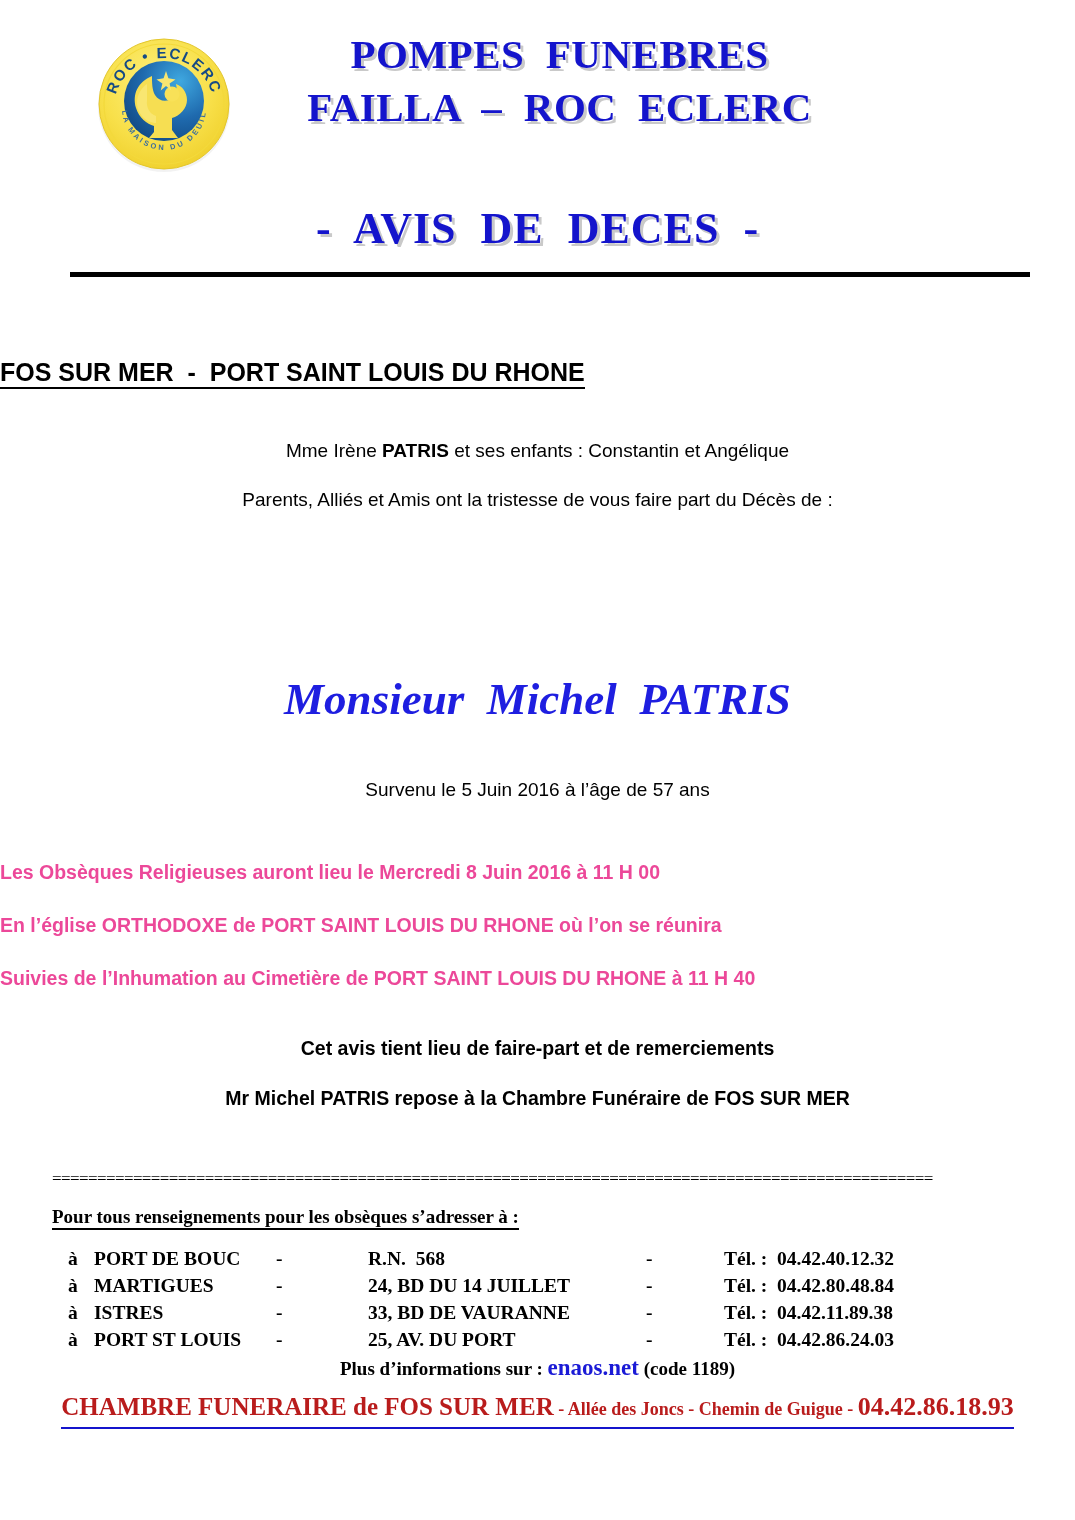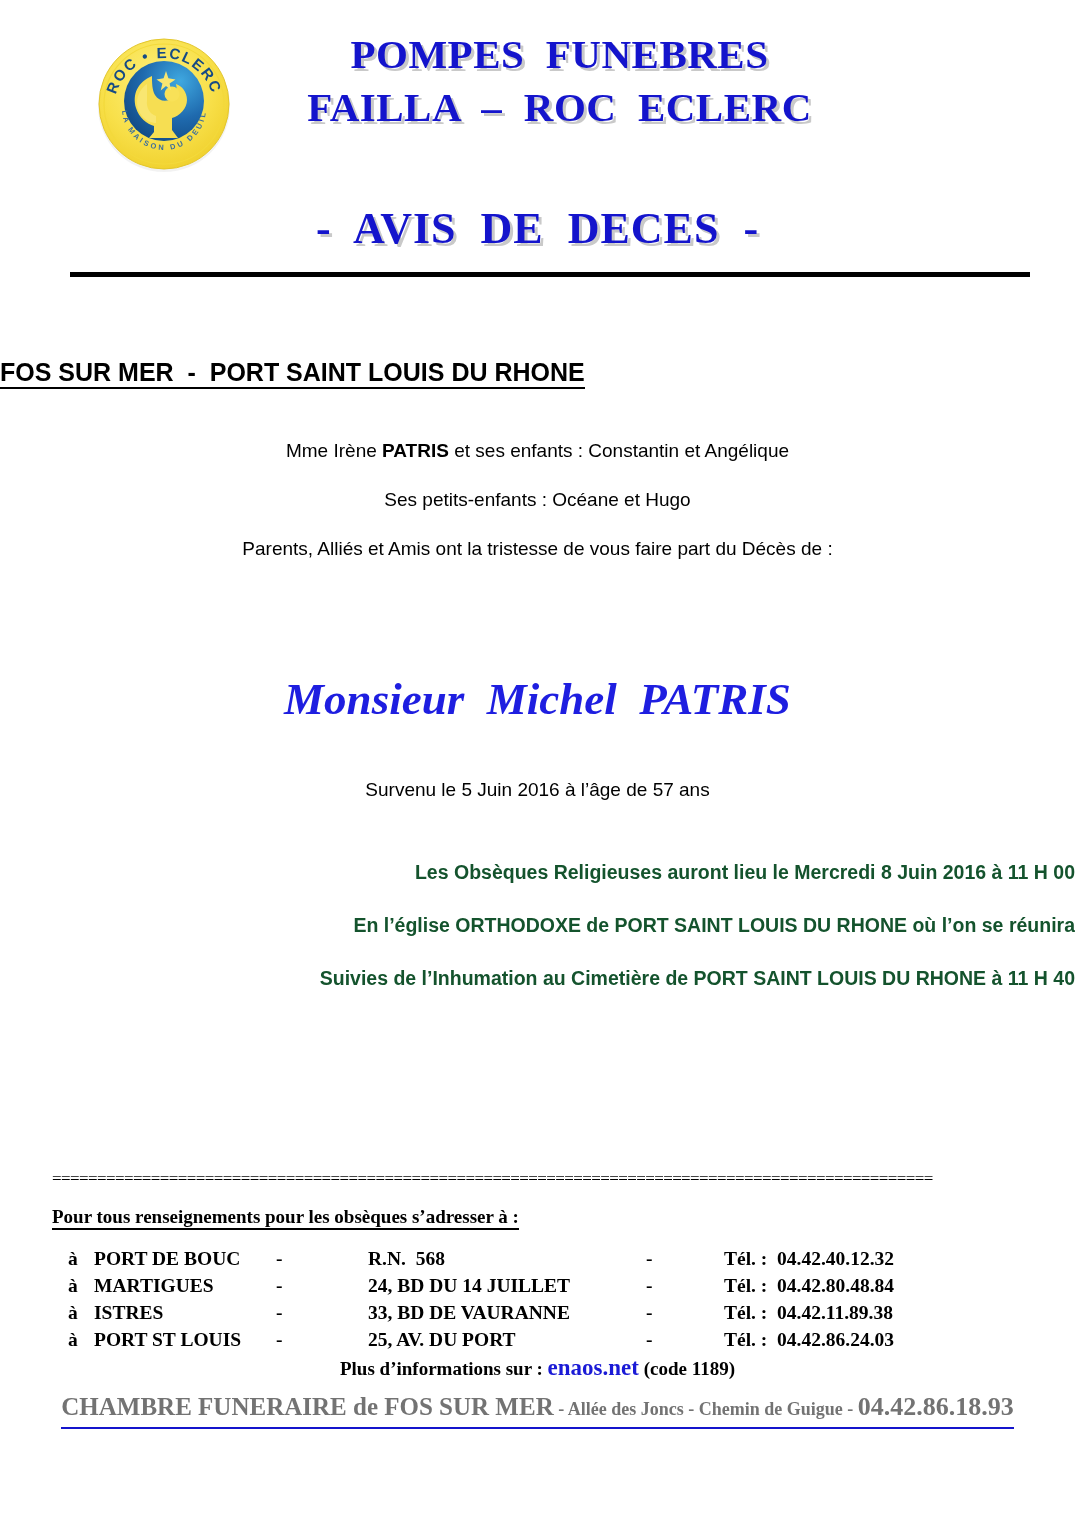--- a/index.html
+++ b/index.html
@@ -142,25 +142,25 @@
     color: #000;
     white-space: pre;
   }
 
   
   .ceremony-block {
     position: absolute;
     left: 0;
     top: 860px;
     width: 1075px;
-    text-align: right;
+    text-align: left;
     font-family: "Liberation Sans", sans-serif;
     font-weight: bold;
     font-size: 19.5px;
-    color: #14532d;
+    color: #ec4899;
   }
   .ceremony-line {
     line-height: 24px;
     margin-bottom: 29px;
     white-space: pre;
   }
 
   
   .closing-block {
     position: absolute;
@@ -252,21 +252,21 @@
     font-weight: bold;
   }
 
   
   .chambre-line {
     position: absolute;
     left: 0;
     top: 1392px;
     width: 1075px;
     text-align: center;
-    color: #737373;
+    color: #b91c1c;
     font-family: "Liberation Serif", serif;
     font-weight: bold;
     white-space: pre;
   }
   .chambre-line .inner {
     border-bottom: 2px solid #1414cc;
     padding-bottom: 2px;
     display: inline-block;
     line-height: 30px;
   }
@@ -321,33 +321,36 @@
   </div>
 
   <div class="avis-title">-  AVIS  DE  DECES  -</div>
 
   <div class="hrule"></div>
 
   <div class="city-heading"><span>FOS SUR MER  -  PORT SAINT LOUIS DU RHONE</span></div>
 
   <div class="family-block">
     <div class="family-line"><span>Mme Irène </span><b>PATRIS</b><span> et ses enfants : Constantin et Angélique</span></div>
-    <div class="family-line">Ses petits-enfants : Océane et Hugo</div>
     <div class="family-line">Parents, Alliés et Amis ont la tristesse de vous faire part du Décès de :</div>
   </div>
 
   <div class="deceased-name">Monsieur  Michel  PATRIS</div>
   <div class="survenu-line">Survenu le 5 Juin 2016 à l’âge de 57 ans</div>
 
   <div class="ceremony-block">
     <div class="ceremony-line">Les Obsèques Religieuses auront lieu le Mercredi 8 Juin 2016 à 11 H 00</div>
     <div class="ceremony-line">En l’église ORTHODOXE de PORT SAINT LOUIS DU RHONE où l’on se réunira</div>
     <div class="ceremony-line">Suivies de l’Inhumation au Cimetière de PORT SAINT LOUIS DU RHONE à 11 H 40</div>
   </div>
 
+  <div class="closing-block">
+    <div class="closing-line">Cet avis tient lieu de faire-part et de remerciements</div>
+    <div class="closing-line">Mr Michel PATRIS repose à la Chambre Funéraire de FOS SUR MER</div>
+  </div>
 
   <div class="eq-separator">==================================================================================================</div>
 
   <div class="footer-intro"><span>Pour tous renseignements pour les obsèques s’adresser à :</span></div>
 
   <table class="addr-table">
     <tbody>
       <tr>
         <td class="col-a">à</td>
         <td class="col-city">PORT DE BOUC</td>

